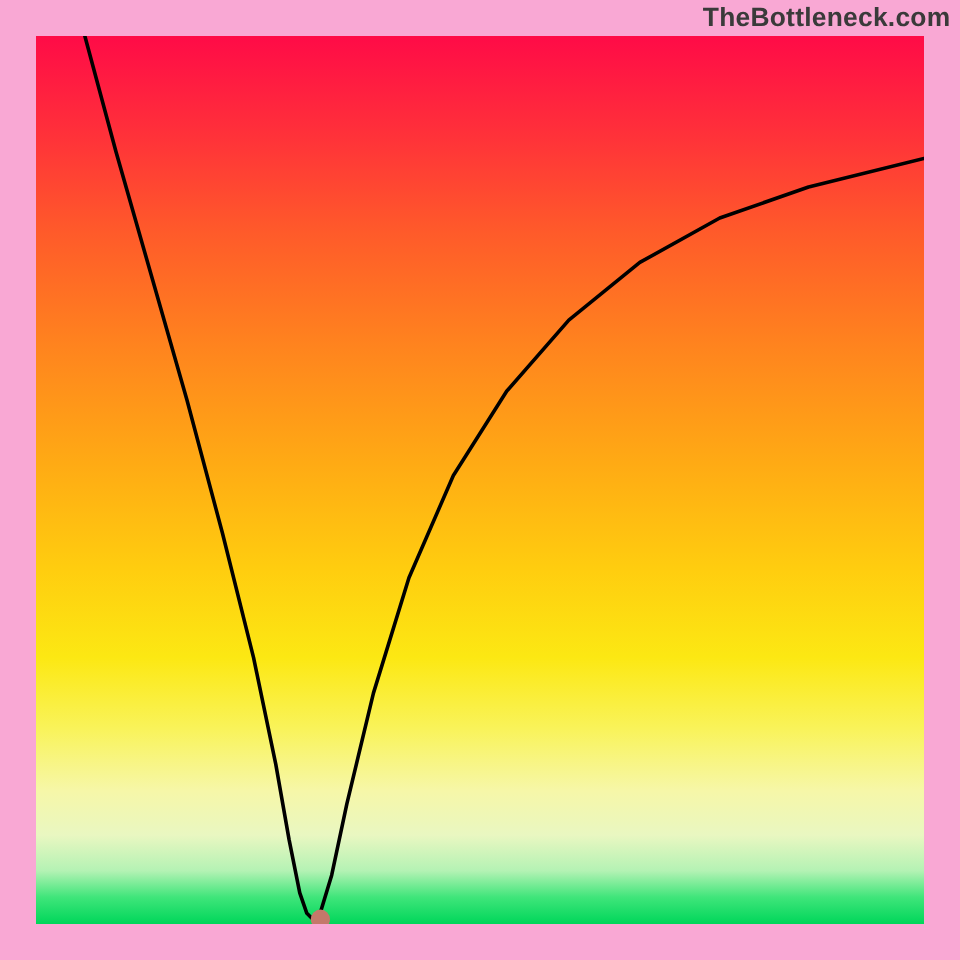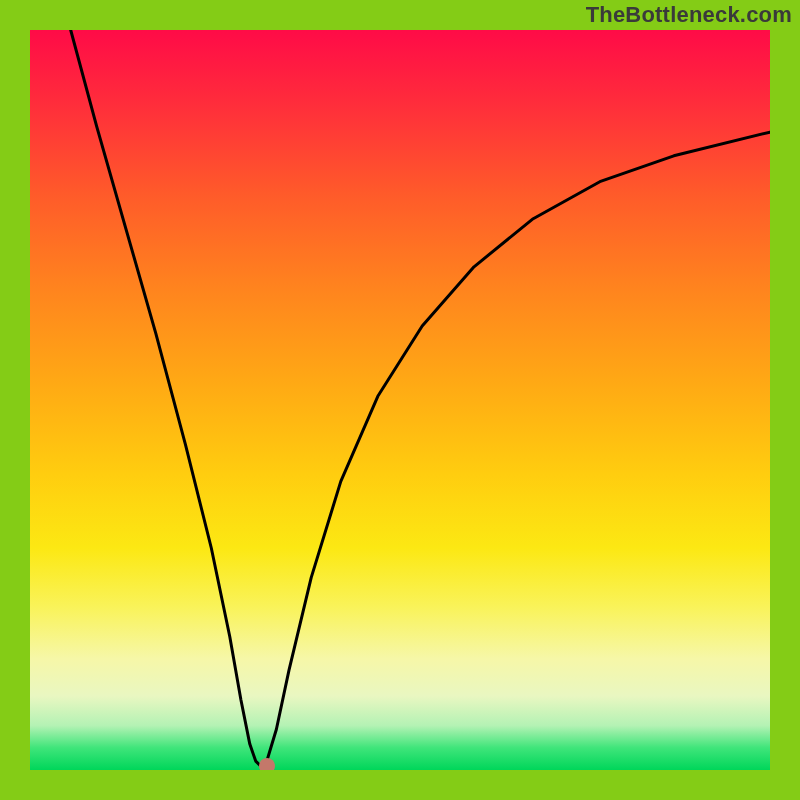--- a/index.html
+++ b/index.html
@@ -8,21 +8,21 @@
     width: 800px;
     height: 800px;
     background: #000;
     font-family: Arial, Helvetica, sans-serif;
     overflow: hidden;
   }
   .frame {
     position: relative;
     width: 800px;
     height: 800px;
-    background: #84cc16;
+    background: #f9a8d4;
   }
   .watermark {
     position: absolute;
     top: 2px;
     right: 8px;
     color: #3a3a3a;
     font-size: 22px;
     font-weight: 600;
     letter-spacing: 0.2px;
     user-select: none;

